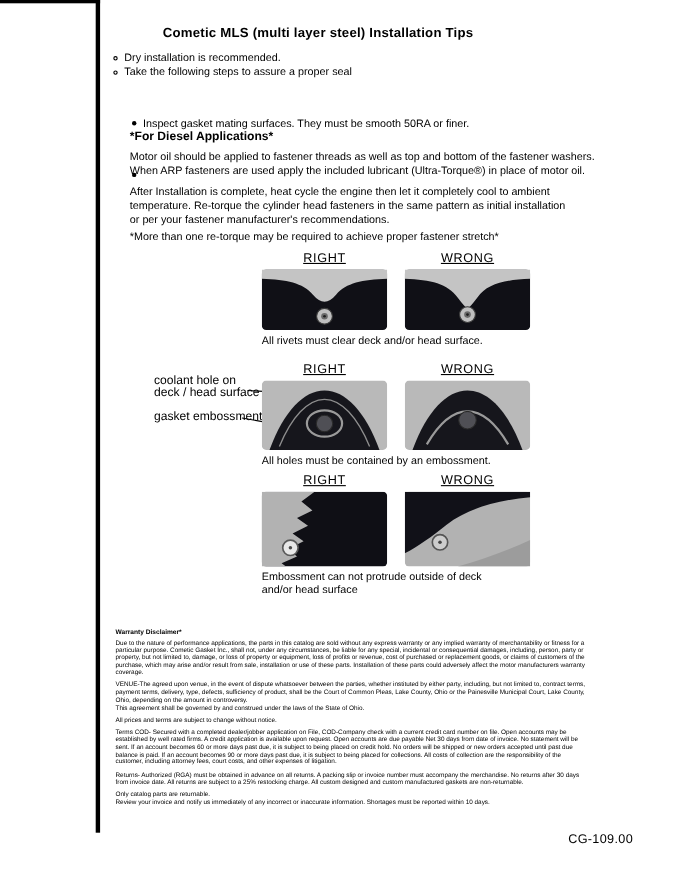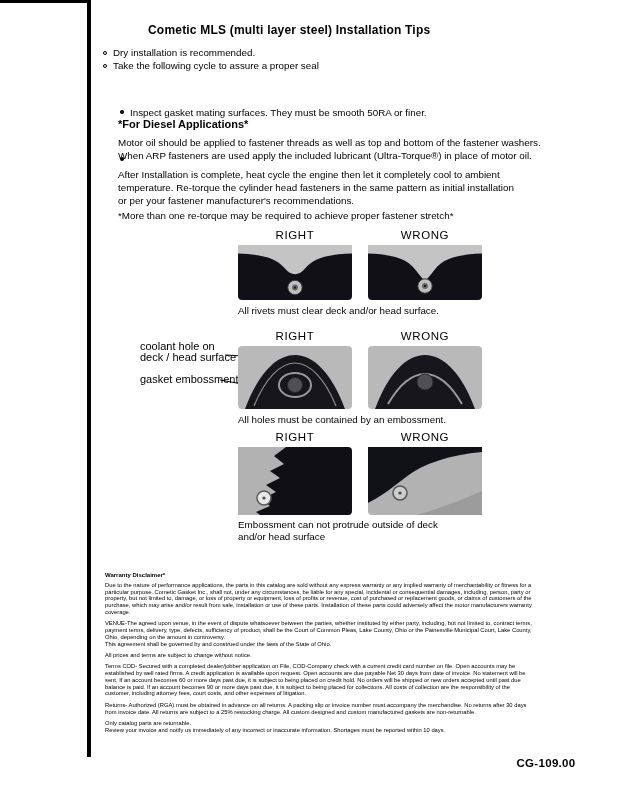--- a/index.html
+++ b/index.html
@@ -28,52 +28,52 @@
   .bl.open { border:1px solid #000; }
   .bl.filled { background:#000; }
 
   .heading { position:absolute; left:118px; top:118px; font-size:11px; font-weight:bold; }
 
   .para { position:absolute; left:118px; width:475px; font-size:9.8px; line-height:12.8px; white-space:pre-line; }
   .para.p1 { top:137px; }
   .para.p2 { top:169px; }
   .para.p3 { top:210px; }
 
-  .figlabel { position:absolute; width:114px; text-align:center; font-size:11.5px; letter-spacing:0.6px; }
+  .figlabel { position:absolute; width:114px; text-align:center; font-size:11.5px; letter-spacing:0.6px;text-decoration:underline; }
   .figimg { position:absolute; width:114px; }
   .figimg svg { display:block; }
   .figcaption { position:absolute; left:238px; font-size:9.8px; line-height:11.8px; white-space:pre-line; }
 
   .ann { position:absolute; font-size:11px; line-height:10.6px; white-space:pre-line; }
   .annlines { position:absolute; left:128px; top:338px; }
 
   .legal { position:absolute; left:105px; top:572px; width:430px; font-size:5.8px; line-height:6.8px; }
   .legal .lh { font-weight:bold; font-size:6px; margin-bottom:3px; }
   .legal .lp { margin-bottom:4.5px; white-space:pre-line; }
 
-  .footer { position:absolute; left:488px; top:757px; width:116px; text-align:center; font-size:11.5px; letter-spacing:0.3px;font-weight:bold; }
+  .footer { position:absolute; left:488px; top:757px; width:116px; text-align:center; font-size:11.5px; letter-spacing:0.3px; }
 </style>
 </head>
 <body>
 
 <div class="page">
 
   <div class="edge-left"></div>
   <div class="edge-top"></div>
 
   <div class="title">Cometic MLS (multi layer steel) Installation Tips</div>
 
   <div class="bullets">
     <div class="brow">
       <span class="bl open"></span>
       <span>Dry installation is recommended.</span>
     </div>
     <div class="brow">
       <span class="bl open"></span>
-      <span>Take the following cycle to assure a proper seal</span>
+      <span>Take the following steps to assure a proper seal</span>
     </div>
     <div class="brow sub">
       <span class="bl filled"></span>
       <span>Inspect gasket mating surfaces.  They must be smooth 50RA or finer.</span>
     </div>
     <div class="brow sub">
       <span class="bl filled"></span>
     </div>
   </div>
 

